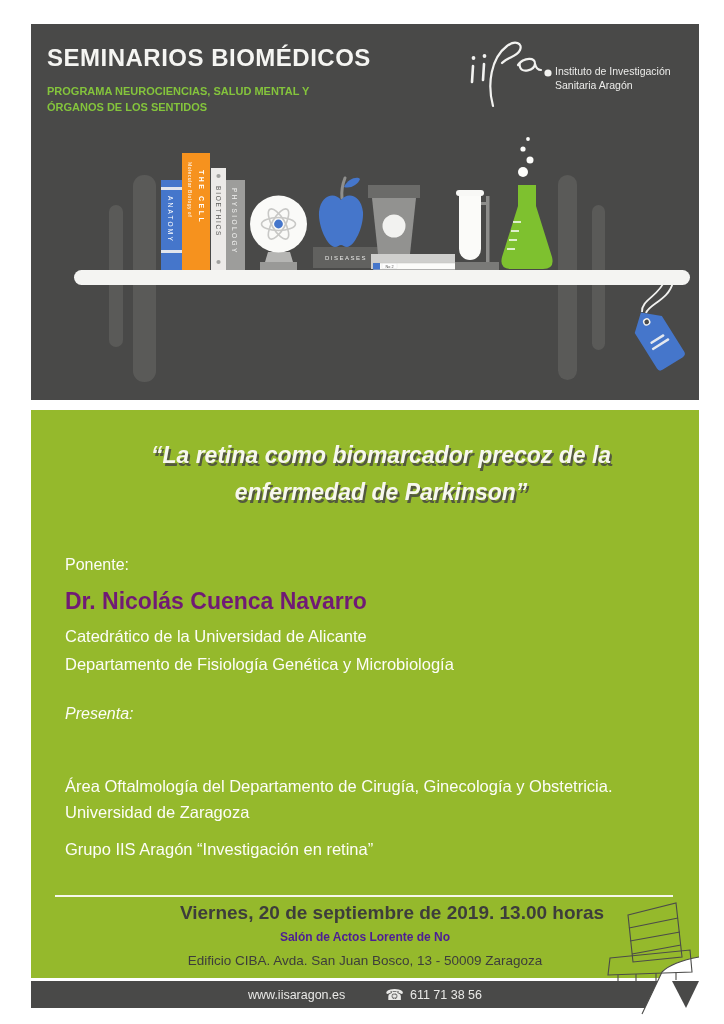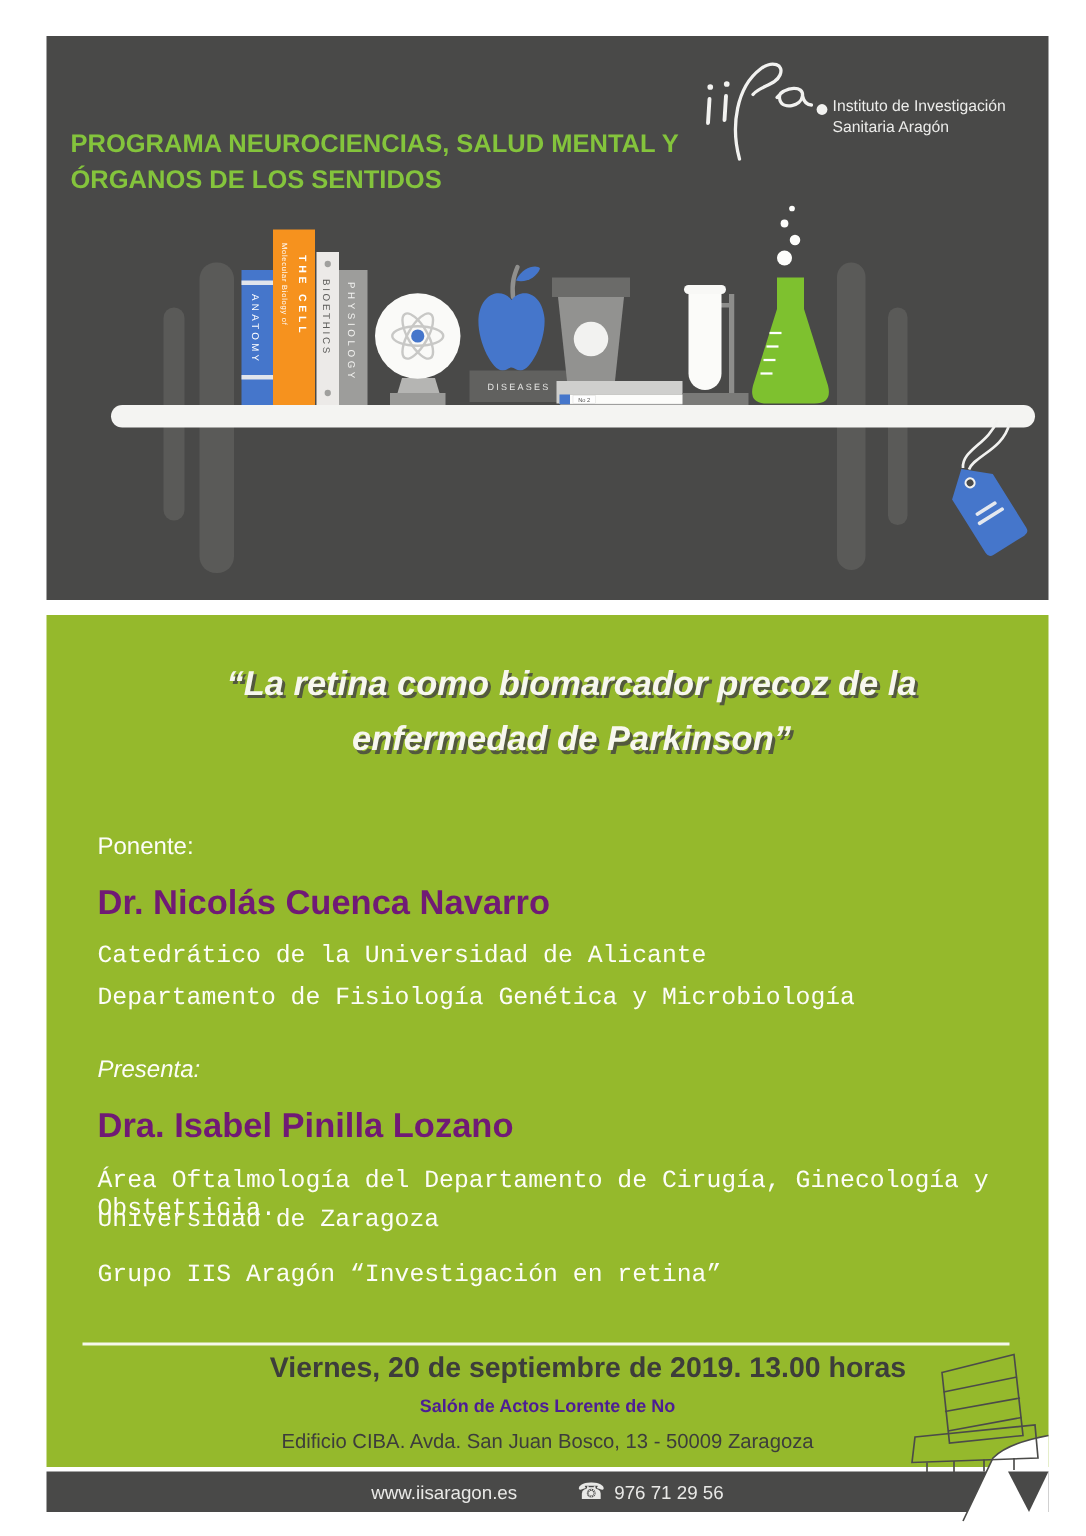--- a/index.html
+++ b/index.html
@@ -2,53 +2,54 @@
 <html><head>
 <meta charset="utf-8">
 <style>
   html,body{margin:0;padding:0;background:#ffffff;}
   .page{position:relative;width:724px;height:1024px;background:#ffffff;overflow:hidden;
         font-family:"Liberation Sans", sans-serif;}
 
   
   .header{position:absolute;left:31px;top:24px;width:668px;height:376px;background:#494948;}
   .header-title{position:absolute;left:16px;top:20px;color:#f5f5f2;font-size:24px;font-weight:bold;letter-spacing:.5px;}
-  .header-program{position:absolute;left:16px;top:60px;color:#84c43c;font-size:17px;font-weight:bold;line-height:1.42;}
+  .header-program{position:absolute;left:16px;top:60px;color:#84c43c;font-size:11px;font-weight:bold;line-height:1.42;}
   .logo{position:absolute;right:10px;top:8px;width:230px;height:86px;}
   .logo-mark{position:absolute;left:0;top:4px;}
   .logo-text{position:absolute;left:96px;top:32px;color:#ececea;font-size:10.5px;line-height:1.35;}
   .shelf-art{position:absolute;left:0;top:106px;width:668px;height:270px;}
 
   
   .green{position:absolute;left:31px;top:410px;width:668px;height:568px;background:#95b92c;}
   .talk-title{position:absolute;left:0;top:27px;width:700px;text-align:center;
       color:#f7f7ee;font-size:23px;font-weight:bold;font-style:italic;line-height:37px;
       text-shadow:2px 2.5px 0 rgba(72,72,66,.85);}
   .lbl{position:absolute;left:34px;color:#fdfdf8;font-size:16px;font-weight:normal;}
   .lbl.italic{font-style:italic;}
   .person{position:absolute;left:34px;color:#701a75;font-size:23px;font-weight:bold;}
-  .role{position:absolute;left:34px;color:#fdfdf8;font-size:16.5px;font-family:Liberation Mono, monospace;}
+  .role{position:absolute;left:34px;color:#fdfdf8;font-size:16.5px;}
   .separator{position:absolute;left:24px;top:485px;width:618px;height:1.5px;background:#fbfbf6;opacity:.95;}
   .event-date{position:absolute;left:0;top:492px;width:668px;text-align:center;color:#3d3d3b;font-size:19px;font-weight:bold;padding-left:27px;}
   .event-venue{position:absolute;left:0;top:520px;width:668px;text-align:center;color:#4c1d95;font-size:12px;font-weight:bold;}
   .event-address{position:absolute;left:0;top:543px;width:668px;text-align:center;color:#3d3d3b;font-size:13.5px;font-weight:normal;}
 
   
   .footer{position:absolute;left:31px;top:981px;width:668px;height:27px;background:#494948;
       display:flex;align-items:center;justify-content:center;gap:40px;color:#e9e9e7;font-size:12.5px;z-index:1;}
   .phone-wrap{display:flex;align-items:center;gap:6px;}
   .phone-icon{font-size:15px;line-height:1;}
   .building{position:absolute;left:598px;top:886px;width:112px;height:138px;z-index:5;}
 </style>
 </head>
 <body>
 
 <div class="page">
 
   <div class="header">
+    <div class="header-title">SEMINARIOS BIOMÉDICOS</div>
     <div class="header-program">
       <span>PROGRAMA NEUROCIENCIAS, SALUD MENTAL Y</span><br>
       <span>ÓRGANOS DE LOS SENTIDOS</span>
     </div>
 
     <div class="logo">
       <svg class="logo-mark" width="96" height="78" viewBox="0 0 96 78">
         <g stroke="#f2f2f0" fill="none" stroke-linecap="round">
           <path d="M14,30 L13,46" stroke-width="2.6"></path>
           <circle cx="14.5" cy="22" r="1.9" fill="#f2f2f0" stroke="none"></circle>
@@ -179,36 +180,35 @@
       <span>“La retina como biomarcador precoz de la</span><br>
       <span>enfermedad de Parkinson”</span>
     </div>
 
     <div class="lbl" style="top:146px">Ponente:</div>
     <div class="person" style="top:178px">Dr. Nicolás Cuenca Navarro</div>
     <div class="role" style="top:217px">Catedrático de la Universidad de Alicante</div>
     <div class="role" style="top:245px">Departamento de Fisiología Genética y Microbiología</div>
 
     <div class="lbl italic" style="top:295px">Presenta:</div>
-    <div class="person" style="top:327px">Dra. Isabel Pinilla Lozano</div>
     <div class="role" style="top:367px">Área Oftalmología del Departamento de Cirugía, Ginecología y Obstetricia.</div>
     <div class="role" style="top:393px">Universidad de Zaragoza</div>
     <div class="role" style="top:430px">Grupo IIS Aragón “Investigación en retina”</div>
 
     <div class="separator"></div>
     <div class="event-date">Viernes, 20 de septiembre de 2019. 13.00 horas</div>
     <div class="event-venue">Salón de Actos Lorente de No</div>
     <div class="event-address">Edificio CIBA. Avda. San Juan Bosco, 13 - 50009 Zaragoza</div>
   </div>
 
   <div class="footer">
     <span>www.iisaragon.es</span>
     <span class="phone-wrap">
       <span class="phone-icon">☎</span>
-      <span>976 71 29 56</span>
+      <span>611 71 38 56</span>
     </span>
   </div>
 
   <svg class="building" viewBox="0 0 112 138">
     <path d="M44,128 L64,86 Q74,76 101,71 L101,128 Z" fill="#ffffff"></path>
     <path d="M74,95 L101,95 L88,122 Z" fill="#494948"></path>
     <g stroke="#4b4b49" stroke-width="1.1" fill="none">
       <polygon points="30,29 78,17 84,71 35,76"></polygon>
       <path d="M31,42 L80,32"></path>
       <path d="M32,55 L82,46"></path>

